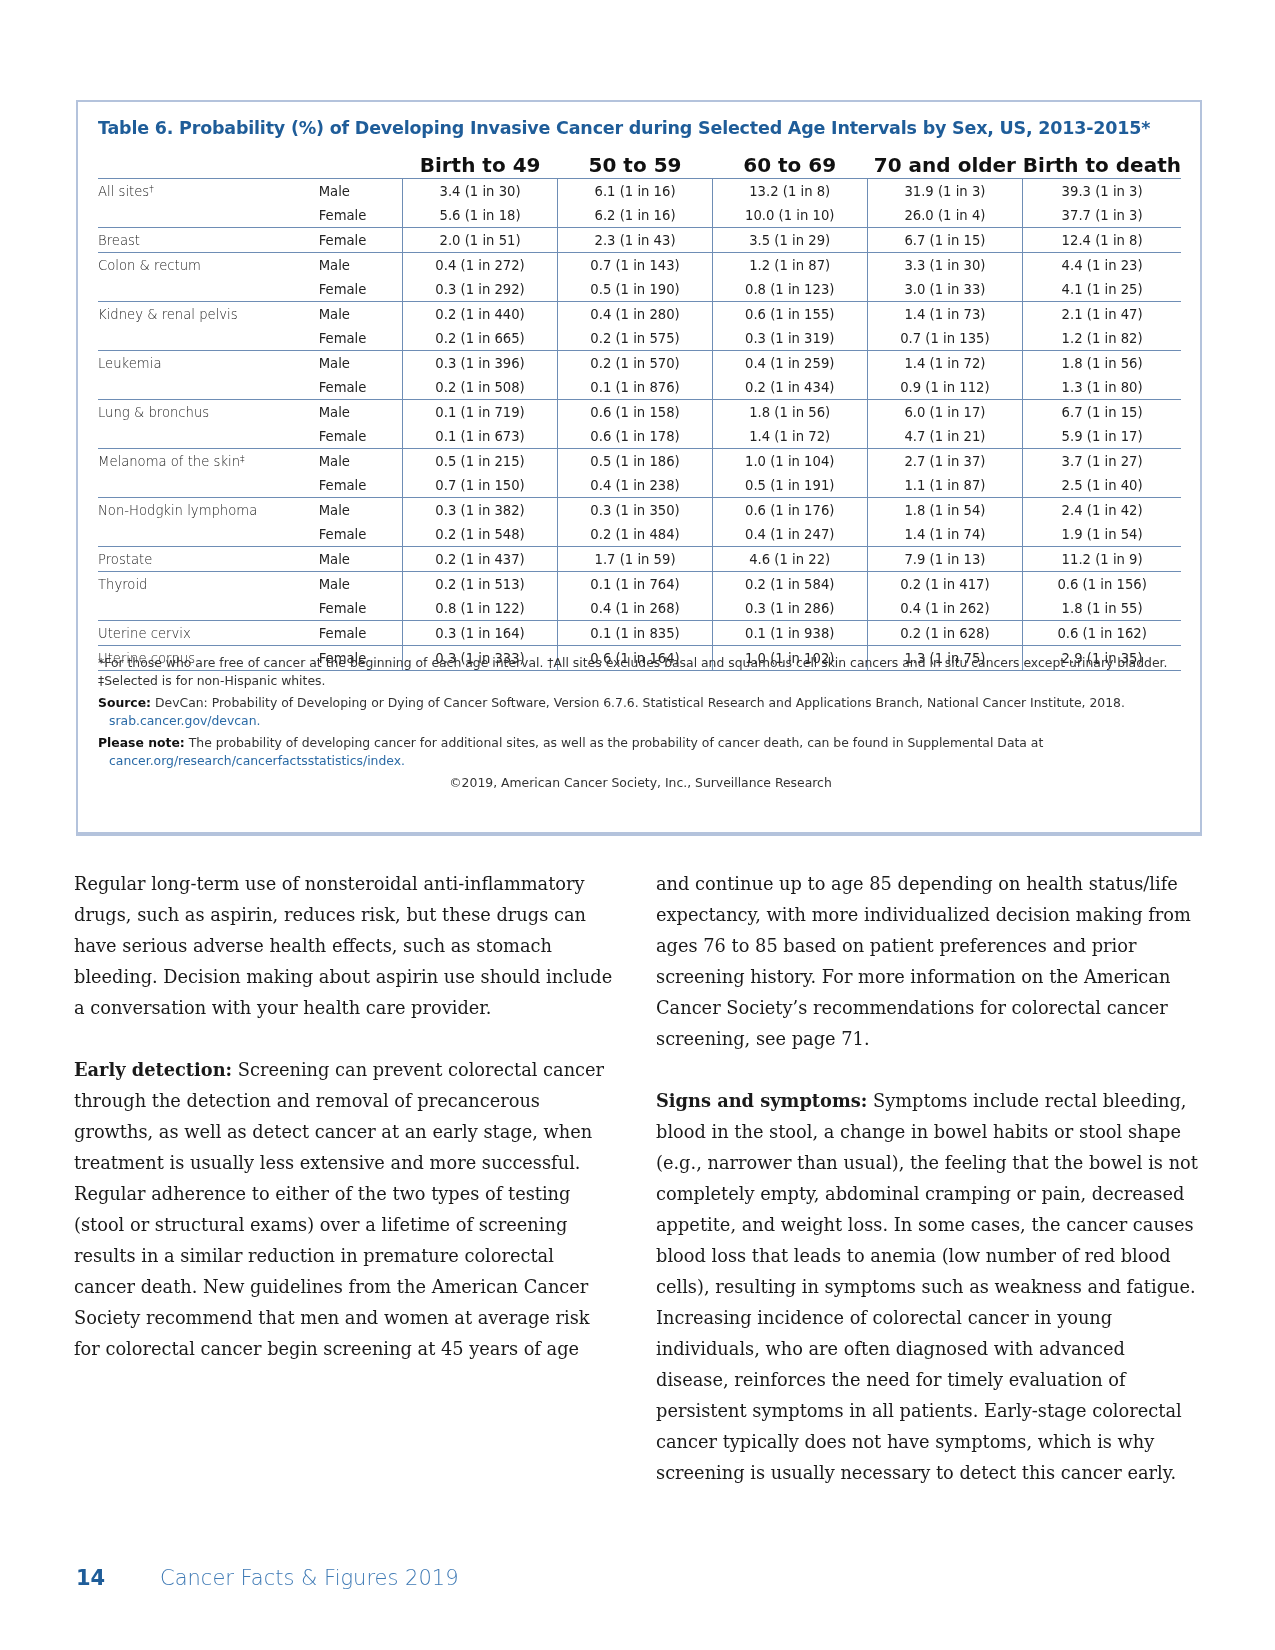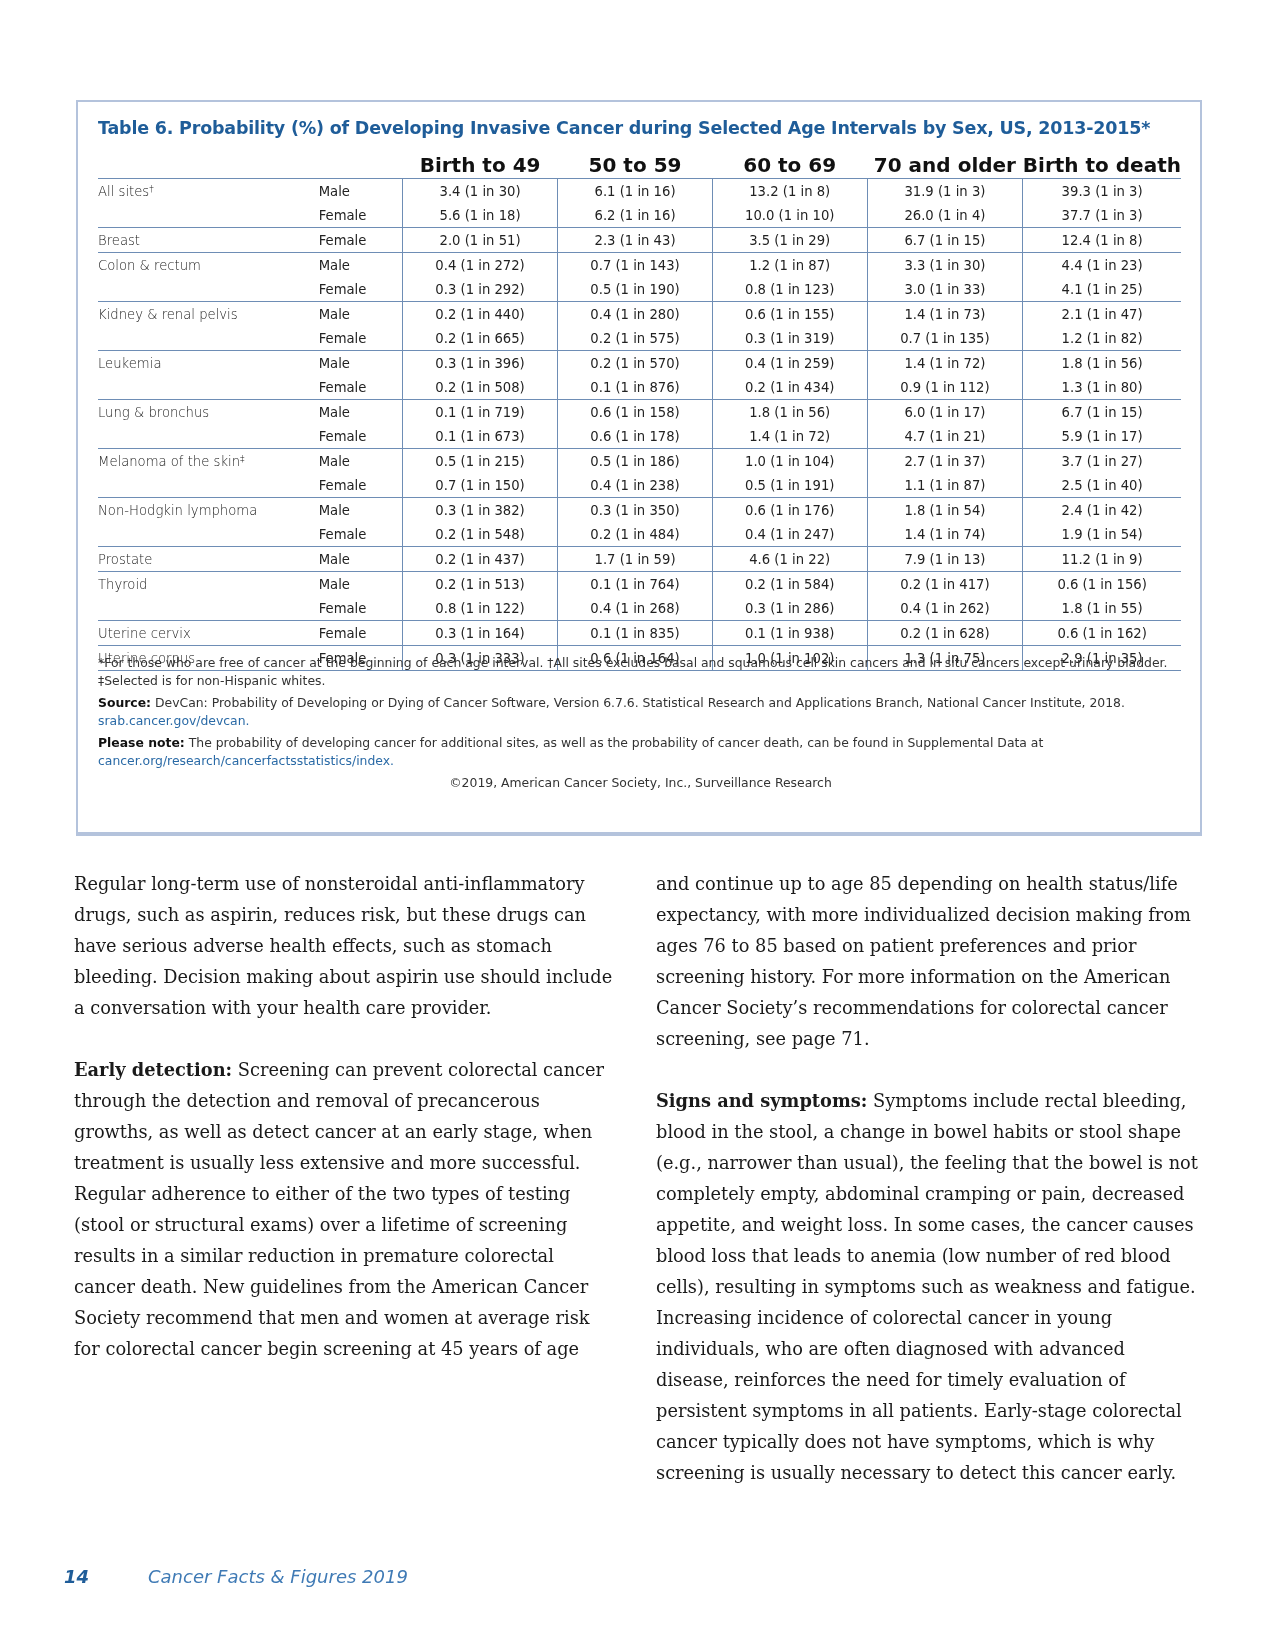--- a/index.html
+++ b/index.html
@@ -27,33 +27,33 @@
   table.prob td.val { text-align: center; border-left: 1.5px solid #6e8db5; width: 155px; }
   table.prob tr.grp-start td { border-top: 1.5px solid #6e8db5; }
   table.prob tr.last td { border-bottom: 1.5px solid #6e8db5; margin-top: 47px; }
   sup { font-size: 9px; vertical-align: 4px; }
   .notes {
     position: absolute; left: 20px; top: 552px; width: 1085px;
     font-family: "DejaVu Sans", sans-serif; font-size: 12.4px; color: #333; line-height: 17.5px;
   }
   .notes p { margin: 0 0 5px 0; }
   .notes b { color: #111; }
-  .notes .link { color: #2a6aa6; }
+  .notes .link { color: #2a6aa6; margin-left: 11px; }
   .notes .copy { text-align: center; margin-top: 1px; }
   .col {
     position: absolute; top: 868px; width: 545px;
     font-family: "DejaVu Serif", serif; font-size: 17.8px; line-height: 31px; color: #1a1a1a;
   }
   .col p { margin: 0 0 31px 0; }
   .col b { font-weight: bold; }
   .col-left { left: 74px; }
   .col-right { left: 656px; }
   .footer {
-    position: absolute; top: 1566px; left: 64px;
-    font-family: "DejaVu Sans", sans-serif; font-size: 18px; white-space: nowrap; font-style: italic;
+    position: absolute; top: 1566px; left: 76px;
+    font-family: "DejaVu Sans", sans-serif; font-size: 21px; white-space: nowrap;
   }
   .footer .pg { color: #1f5d99; font-weight: bold; display: inline-block; width: 84px; }
   .footer .pub { color: #3f7ab5; font-weight: 300; }
 </style>
 </head>
 <body>
 
 <div class="table-box">
   <div class="table-title">Table 6. Probability (%) of Developing Invasive Cancer during Selected Age Intervals by Sex, US, 2013-2015*</div>
   <table class="prob">

